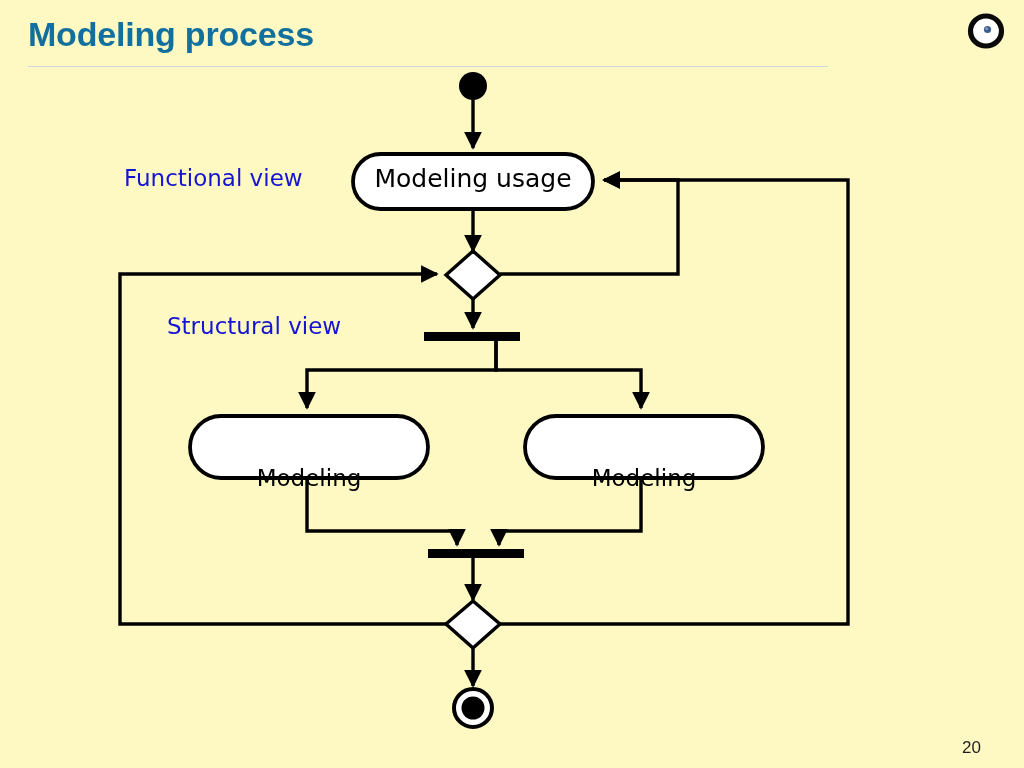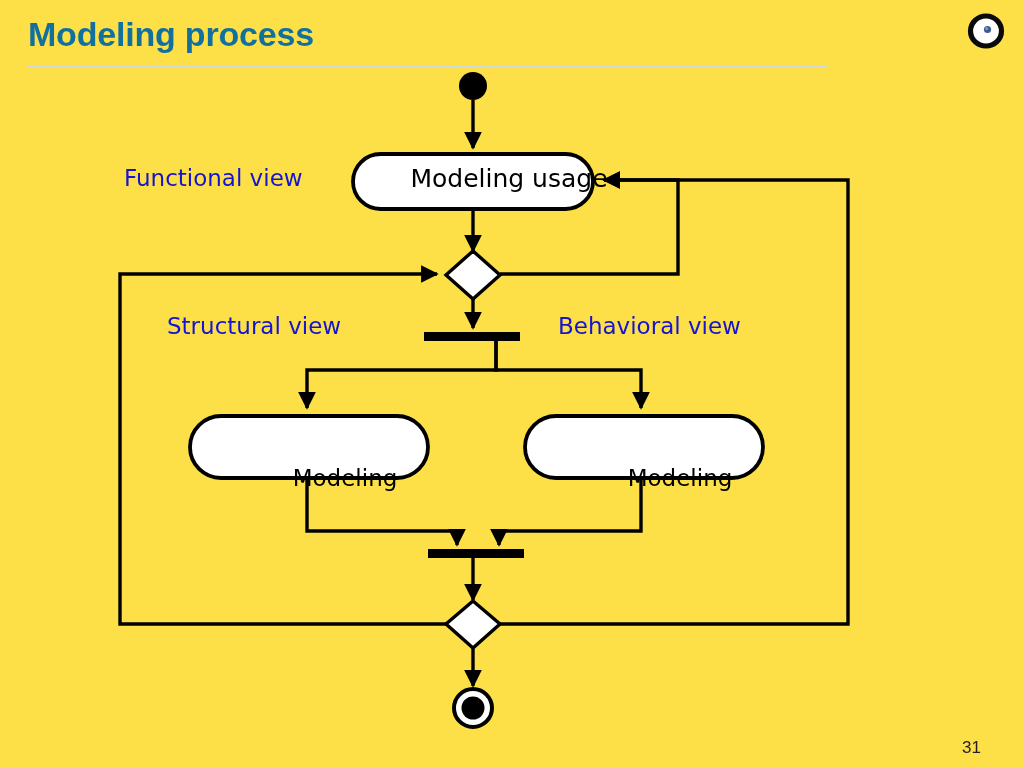--- a/index.html
+++ b/index.html
@@ -8,21 +8,21 @@
     padding: 0;
     background: #ffffff;
   }
   body {
     font-family: "Liberation Sans", sans-serif;
   }
   #slide {
     position: relative;
     width: 1024px;
     height: 768px;
-    background: #fde047;
+    background: #fef9c3;
     overflow: hidden;
   }
   
   #slide-title {
     position: absolute;
     left: 28px;
     top: 15px;
     font-size: 34px;
     font-weight: bold;
     color: #12709F;
@@ -63,21 +63,20 @@
   }
   
   .node-label {
     position: absolute;
     font-family: "DejaVu Sans", "Liberation Sans", sans-serif;
     color: #000000;
     text-align: center;
     line-height: 1.02;
     white-space: pre;
     pointer-events: none;
-    margin-left: 36px;
   }
   #label-modeling-usage {
     left: 353px;
     top: 166px;
     width: 240px;
     font-size: 25px;
   }
   #label-modeling-structure {
     left: 190px;
     top: 420px;
@@ -111,21 +110,21 @@
   <div id="slide-title">Modeling process</div>
   <div id="title-rule"></div>
 
   <svg id="logo" viewBox="0 0 38 38">
     <ellipse cx="19" cy="19" rx="15.5" ry="15" fill="#ffffff" stroke="#0a0a0a" stroke-width="5.2"></ellipse>
     <path d="M 8.5 7 A 15.5 15 0 0 0 8.5 31 A 13 15 0 0 1 8.5 7 Z" fill="#0a0a0a"></path>
     <circle cx="20.5" cy="17.5" r="3.6" fill="#3b5e8c"></circle>
     <circle cx="19.6" cy="16.6" r="1.5" fill="#7f9bc0"></circle>
   </svg>
 
-  <div id="page-number">31</div>
+  <div id="page-number">20</div>
 
   <svg id="diagram" viewBox="0 0 1024 768">
 
     <defs>
       <marker id="arrow" viewBox="0 0 10 10" refX="9" refY="5" markerWidth="5.2" markerHeight="5.2" orient="auto-start-reverse">
         <path d="M 0 0 L 10 5 L 0 10 z" fill="#000000"></path>
       </marker>
     </defs>
 
     <g fill="none" stroke="#000000" stroke-width="3.4" stroke-linecap="butt">
@@ -181,15 +180,14 @@
   <div class="node-label" id="label-modeling-structure">
     <div>Modeling</div>
   </div>
 
   <div class="node-label" id="label-modeling-behavior">
     <div>Modeling</div>
   </div>
 
   <div class="view-label" id="label-functional-view">Functional view</div>
   <div class="view-label" id="label-structural-view">Structural view</div>
-  <div class="view-label" id="label-behavioral-view">Behavioral view</div>
 
 </div>
 
 </body></html>

